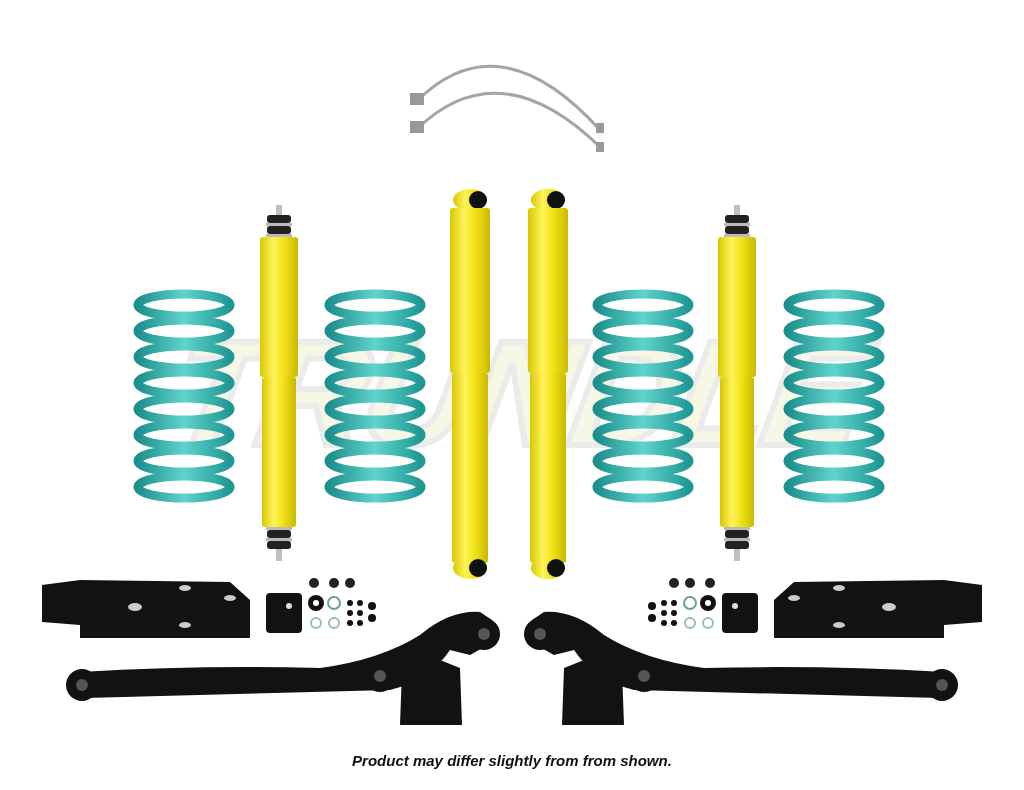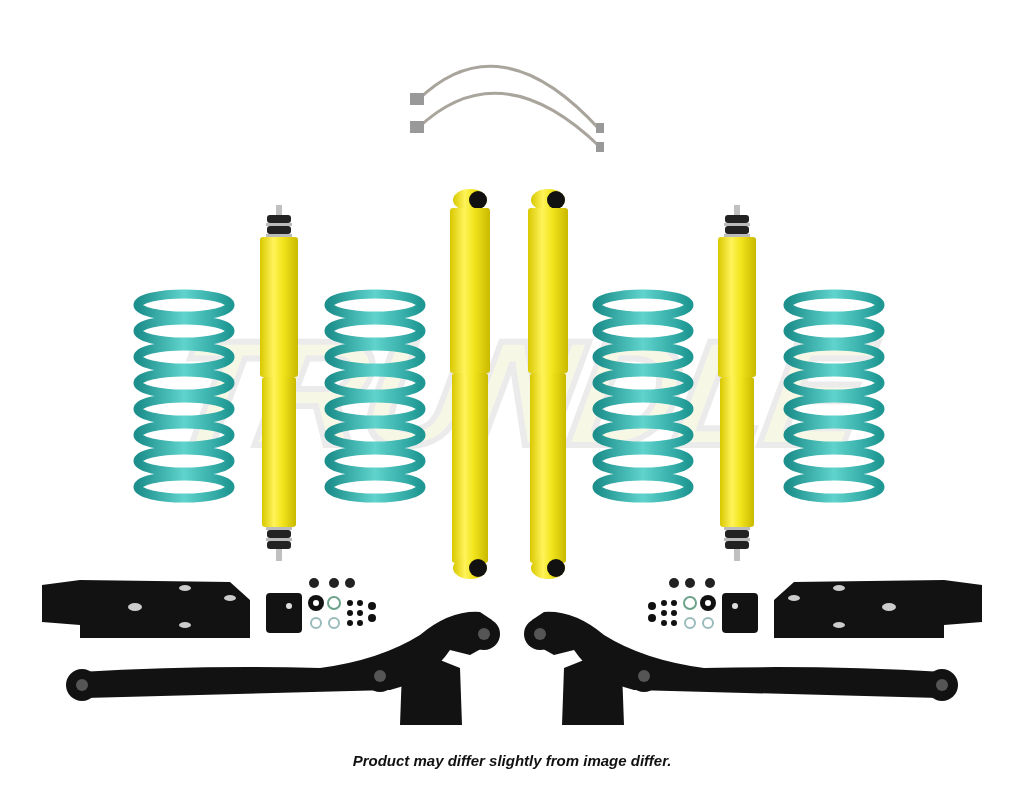--- a/index.html
+++ b/index.html
@@ -175,14 +175,14 @@
       <circle cx="82" cy="685" r="16" fill="#121212"></circle>
         <circle cx="82" cy="685" r="6" fill="#555"></circle>
       <circle cx="380" cy="676" r="16" fill="#121212"></circle>
         <circle cx="380" cy="676" r="6" fill="#555"></circle>
       <circle cx="484" cy="634" r="16" fill="#121212"></circle>
         <circle cx="484" cy="634" r="6" fill="#555"></circle>
       <path d="M422 642 L438 642 L440 660 L460 668 L462 725 L400 725 L402 670 L420 660 Z" fill="#121212"></path>
     </g>
   </svg>
 
-  <div class="caption">Product may differ slightly from image differ.</div>
+  <div class="caption">Product may differ slightly from from shown.</div>
 </div>
 
 </body></html>

